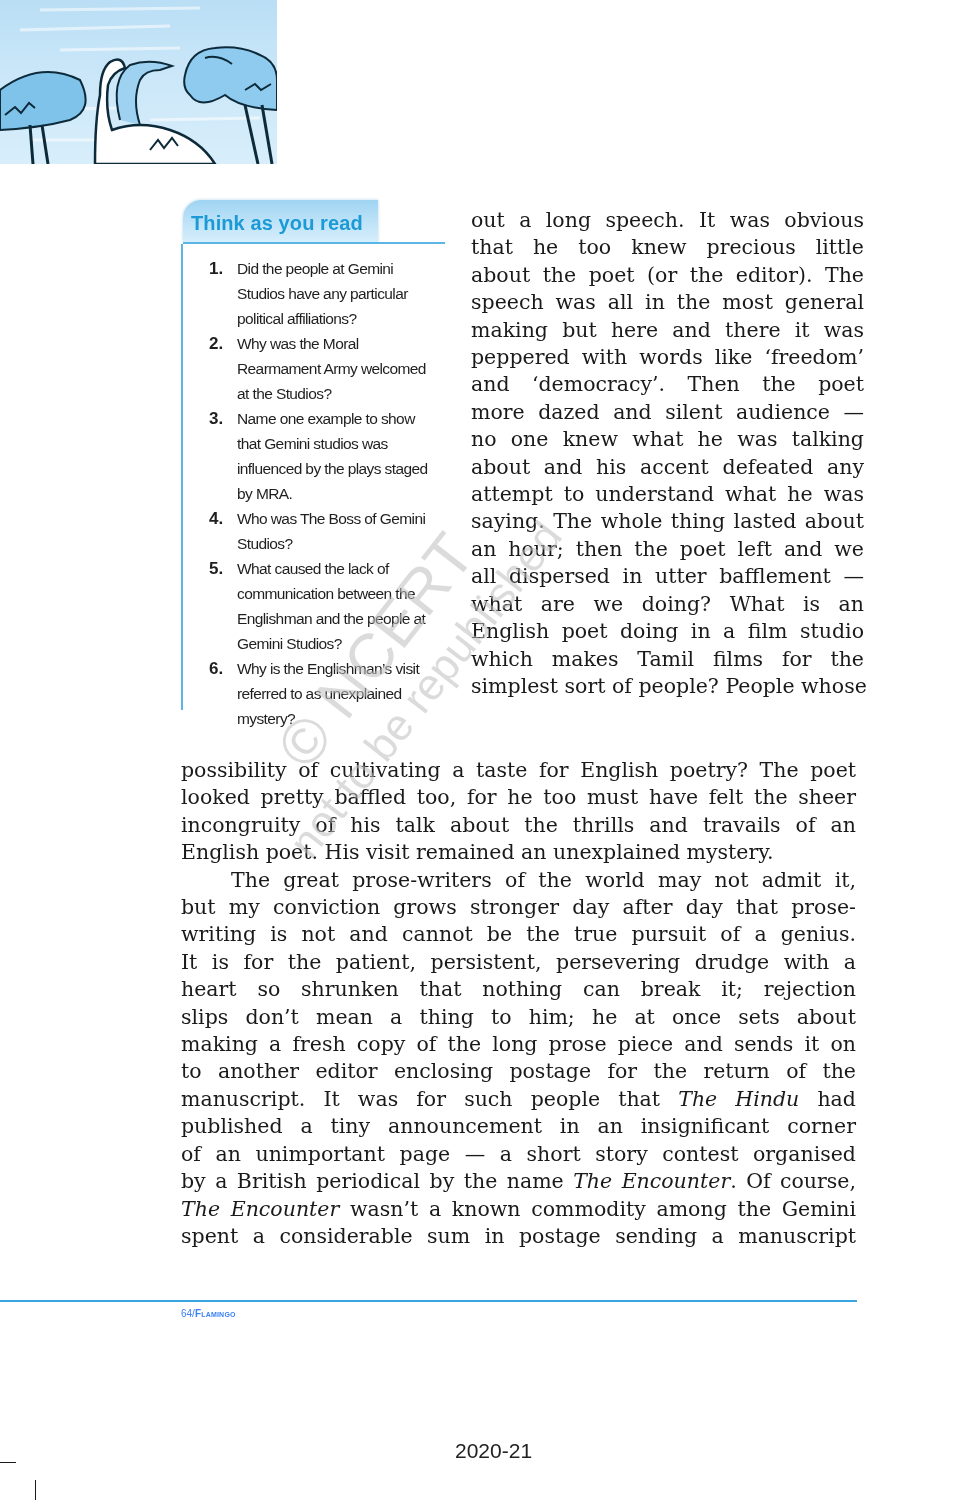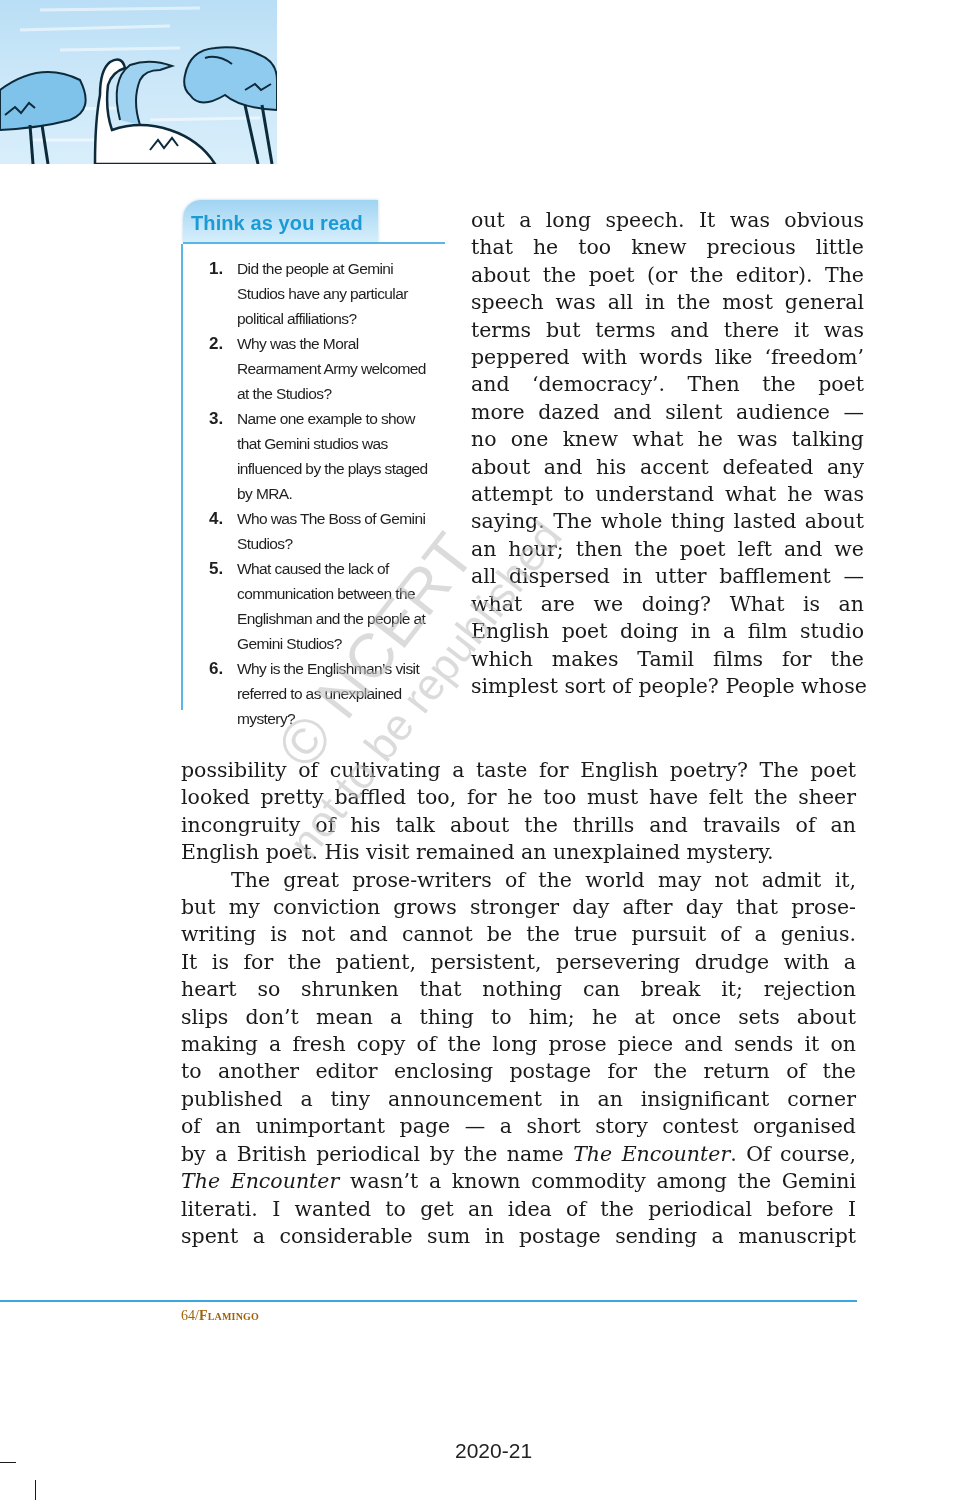--- a/index.html
+++ b/index.html
@@ -35,21 +35,21 @@
     .indent { padding-left: 50px; }
     em { font-style: italic; }
 
     .watermark { position: absolute; left: 250px; top: 560px; width: 480px; height: 360px; pointer-events: none;
       transform: rotate(-52deg); transform-origin: center; font-family: "Liberation Sans", sans-serif;
       color: rgba(190,190,190,0.55); text-align: center; }
     .wm1 { font-size: 62px; line-height: 70px; display: block; }
     .wm2 { font-size: 44px; line-height: 56px; display: block; }
 
     .footer-rule { position: absolute; left: 0; top: 1300px; width: 857px; height: 2px; background: #3aa6df; }
-    .footer-label { position: absolute; left: 181px; top: 1308px; font-family: Liberation Serif, serif; font-size: 14px; color: #a16207; }
+    .footer-label { position: absolute; left: 181px; top: 1308px; font-family: Liberation Sans, sans-serif; font-size: 10px; color: #3b82f6; }
     .footer-label .book { font-weight: bold; font-variant: small-caps; letter-spacing: 0.2px; }
     .year { position: absolute; left: 455px; top: 1439px; font-family: "Liberation Sans", sans-serif; font-size: 21px; color: #222; }
   </style>
 </head>
 <body>
 
 <div class="crop" style="left:36px;top:0;width:1px;height:18px;"></div>
 <div class="crop" style="left:0;top:36px;width:17px;height:1px;"></div>
 <div class="crop" style="left:0;top:1462px;width:16px;height:1px;"></div>
 <div class="crop" style="left:35px;top:1480px;width:1px;height:20px;"></div>
@@ -97,21 +97,21 @@
     <li><span class="tay-num"><span>5</span>.</span><span>What caused the lack of</span><br><span>communication between the</span><br><span>Englishman and the people at</span><br><span>Gemini Studios?</span></li>
     <li><span class="tay-num"><span>6</span>.</span><span>Why is the Englishman’s visit</span><br><span>referred to as unexplained</span><br><span>mystery?</span></li>
   </ol>
 </div>
 
 <div class="col-right body-text">
   <span class="line">out a long speech. It was obvious</span>
   <span class="line">that he too knew precious little</span>
   <span class="line">about the poet (or the editor). The</span>
   <span class="line">speech was all in the most general</span>
-  <span class="line">terms but terms and there it was</span>
+  <span class="line">making but here and there it was</span>
   <span class="line">peppered with words like ‘freedom’</span>
   <span class="line">and ‘democracy’. Then the poet</span>
   <span class="line">more dazed and silent audience —</span>
   <span class="line">no one knew what he was talking</span>
   <span class="line">about and his accent defeated any</span>
   <span class="line">attempt to understand what he was</span>
   <span class="line">saying. The whole thing lasted about</span>
   <span class="line">an hour; then the poet left and we</span>
   <span class="line">all dispersed in utter bafflement —</span>
   <span class="line">what are we doing? What is an</span>
@@ -129,25 +129,25 @@
   </div>
   <div>
     <span class="line indent">The great prose-writers of the world may not admit it,</span>
     <span class="line">but my conviction grows stronger day after day that prose-</span>
     <span class="line">writing is not and cannot be the true pursuit of a genius.</span>
     <span class="line">It is for the patient, persistent, persevering drudge with a</span>
     <span class="line">heart so shrunken that nothing can break it; rejection</span>
     <span class="line">slips don’t mean a thing to him; he at once sets about</span>
     <span class="line">making a fresh copy of the long prose piece and sends it on</span>
     <span class="line">to another editor enclosing postage for the return of the</span>
+    <span class="line"><span>manuscript. It was for such people that </span><em>The Hindu</em><span> had</span></span>
     <span class="line">published a tiny announcement in an insignificant corner</span>
     <span class="line">of an unimportant page — a short story contest organised</span>
     <span class="line"><span>by a British periodical by the name </span><em>The Encounter</em><span>. Of course,</span></span>
     <span class="line"><em>The Encounter</em><span> wasn’t a known commodity among the Gemini</span></span>
-    <span class="line">literati. I wanted to get an idea of the periodical before I</span>
     <span class="line">spent a considerable sum in postage sending a manuscript</span>
   </div>
 </div>
 
 <div class="watermark">
   <span class="wm1">© NCERT</span>
   <span class="wm2">not to be republished</span>
 </div>
 
 <div class="footer-rule"></div>

